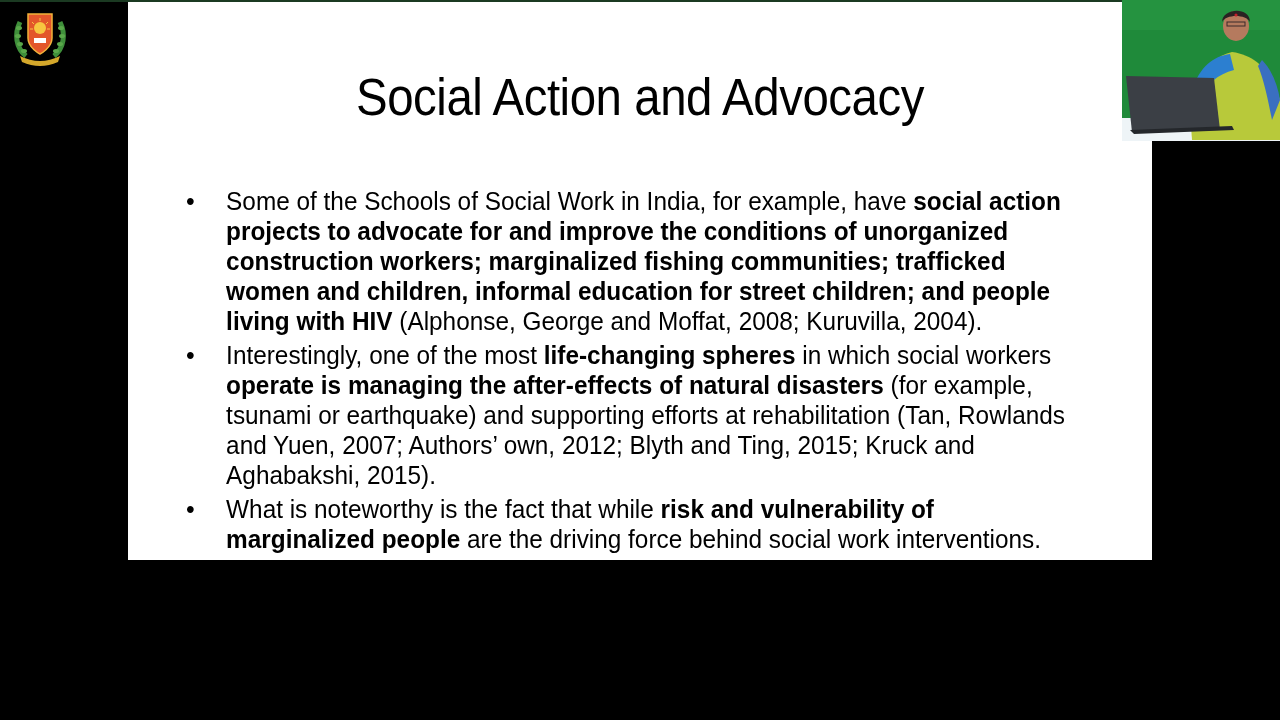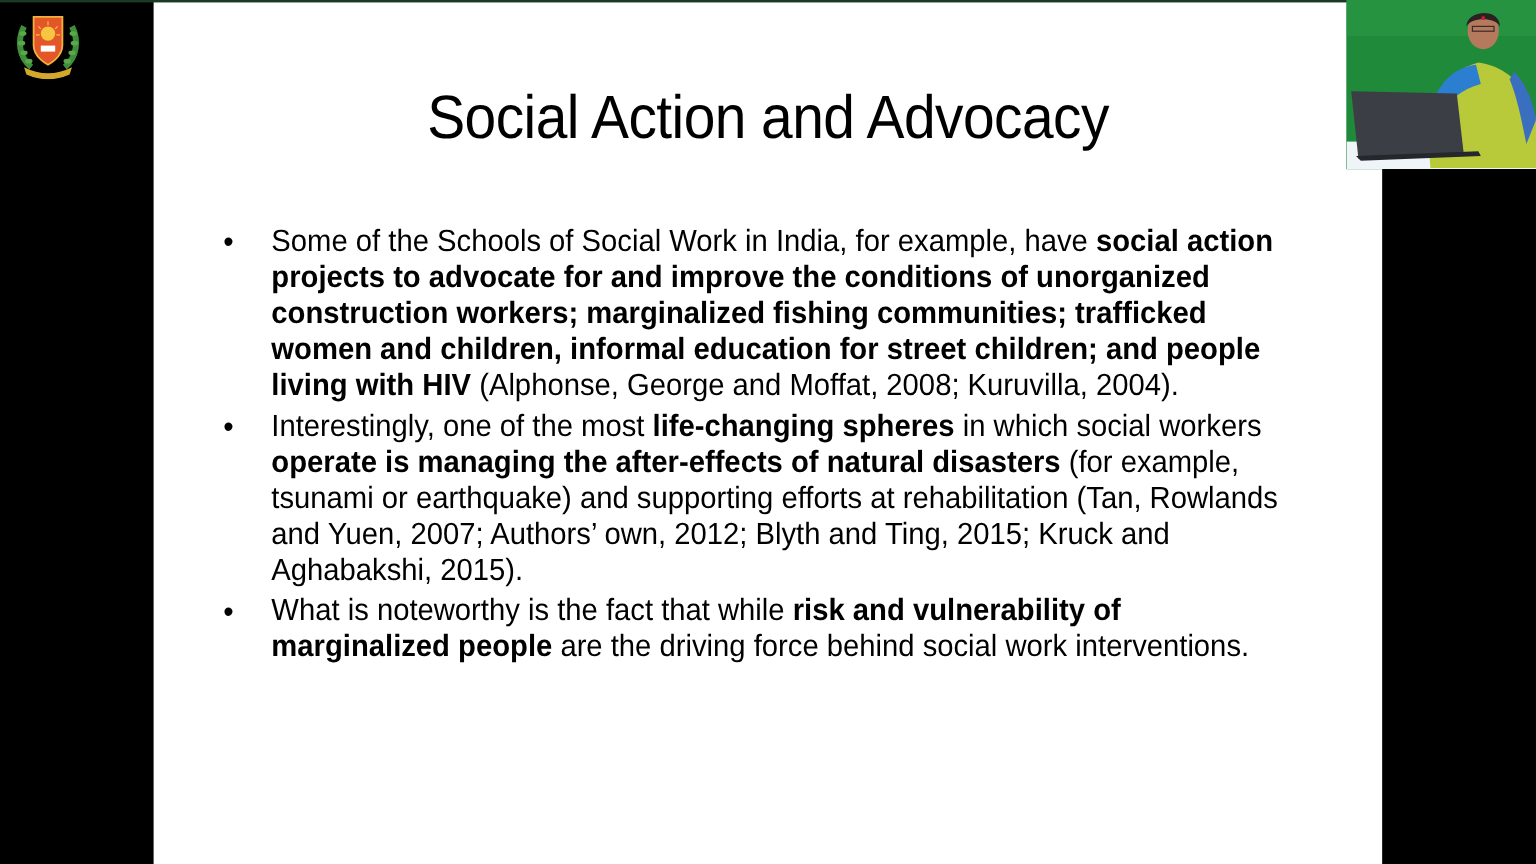--- a/index.html
+++ b/index.html
@@ -4,21 +4,21 @@
 <style>
   html, body { margin:0; padding:0; }
   body {
     width:1280px; height:720px; overflow:hidden; position:relative;
     background:#000; font-family:"Liberation Sans", sans-serif;
   }
   .logo {
     position:absolute; left:12px; top:8px; width:56px; height:58px;
   }
   .slide {
-    position:absolute; left:128px; top:2px; width:1024px; height:718px;
+    position:absolute; left:128px; top:2px; width:1024px; height:558px;
     background:#ffffff;
   }
   .slide-title {
     position:absolute; left:0; right:0; top:66px; text-align:center;
     font-family:"Liberation Sans", sans-serif; font-size:51px; color:#000;
     letter-spacing:-0.5px; transform:scaleX(0.93); transform-origin:center;
   }
   .bullets {
     position:absolute; left:58px; top:184px; width:900px; margin:0; padding:0;
     list-style:none;

